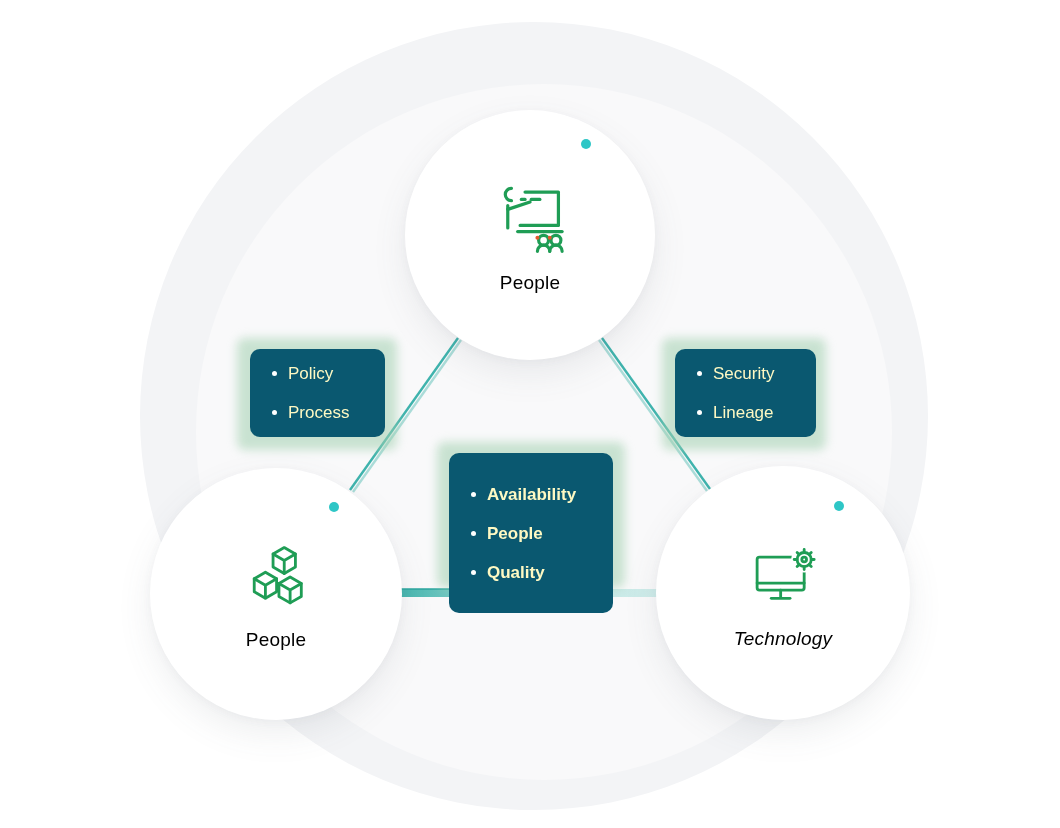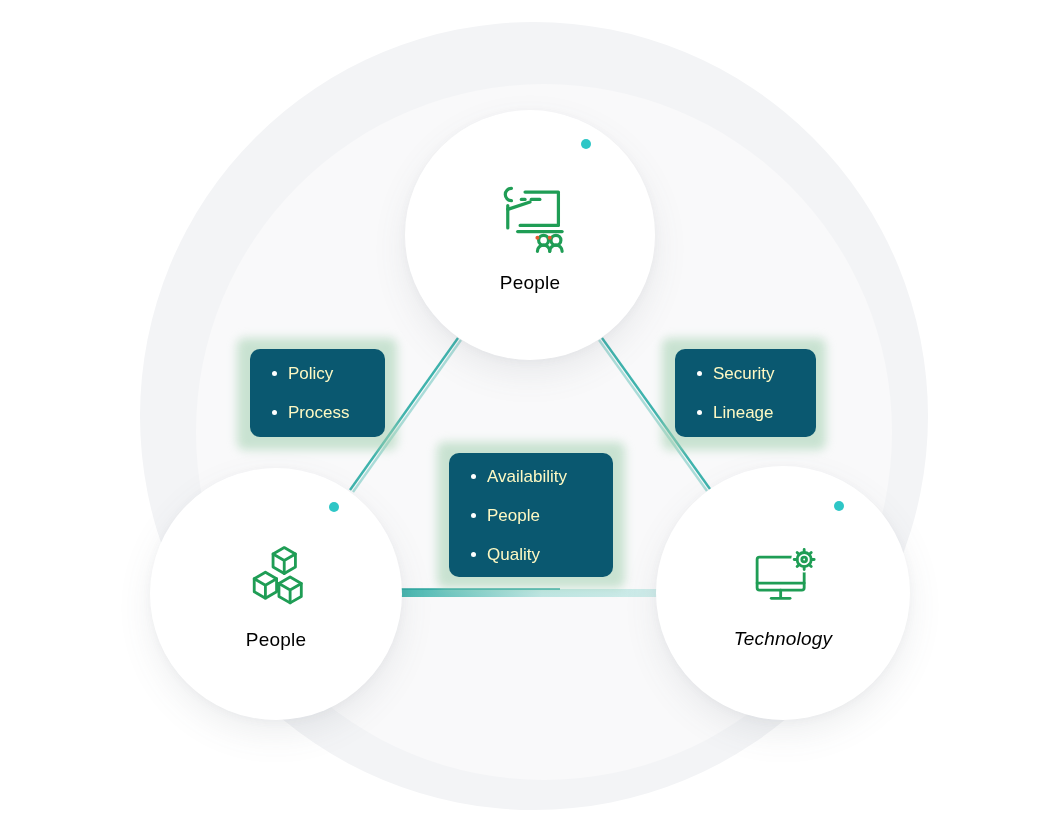--- a/index.html
+++ b/index.html
@@ -45,21 +45,21 @@
   .glow-left{left:237px;top:338px;width:160px;height:112px;}
   .glow-right{left:662px;top:338px;width:164px;height:112px;}
   .glow-center{left:437px;top:442px;width:188px;height:146px;}
   .infobox{
     position:absolute;border-radius:10px;background:#0a5870;
     display:flex;flex-direction:column;justify-content:center;
     padding:0 0 0 20px;box-sizing:border-box;
   }
   .box-left{left:250px;top:349px;width:135px;height:88px;}
   .box-right{left:675px;top:349px;width:141px;height:88px;}
-  .box-center{left:449px;top:453px;width:164px;height:124px;}
+  .box-center{left:449px;top:453px;width:164px;height:160px;font-weight:bold;}
   .infobox ul{list-style:none;margin:0;padding:0;}
   .infobox li{
     position:relative;color:#fef9c3;font-size:17px;line-height:39px;
     padding-left:18px;white-space:nowrap;
   }
   .infobox li::before{
     content:"";position:absolute;left:2px;top:17px;width:5px;height:5px;
     border-radius:50%;background:#ffffff;
   }
   

